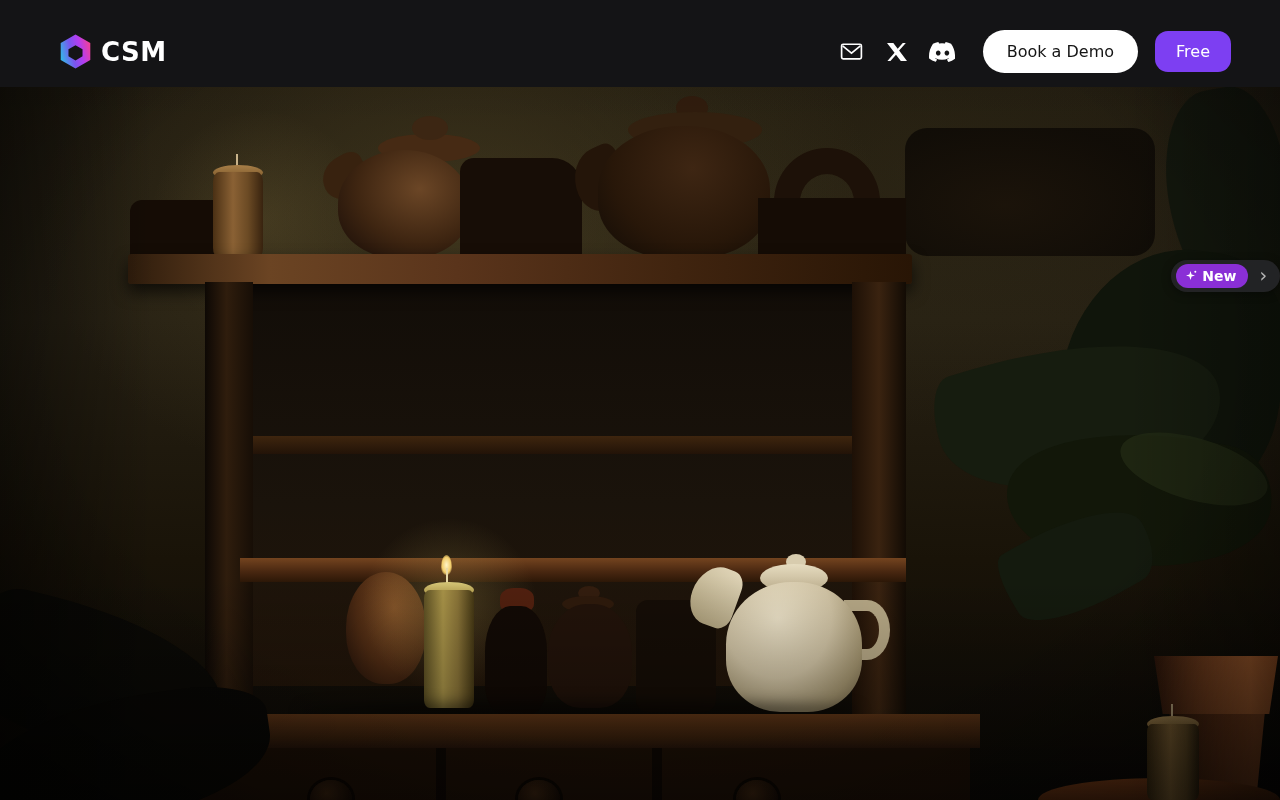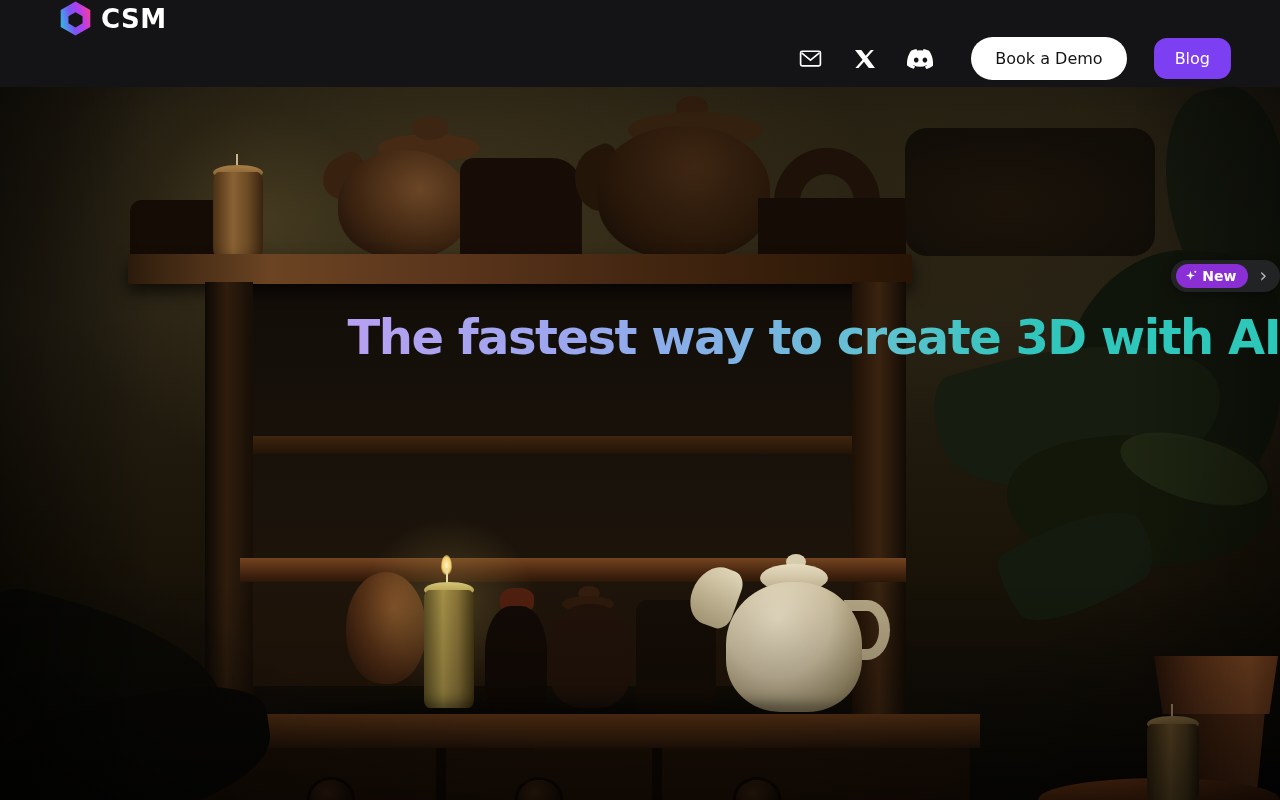--- a/index.html
+++ b/index.html
@@ -136,27 +136,27 @@
     background:#090805; border-radius:70% 30% 60% 40%; }
 
   .vignette { inset:0;
     background:
       radial-gradient(1050px 700px at 50% 44%, rgba(0,0,0,0) 55%, rgba(0,0,0,.48) 88%, rgba(0,0,0,.66) 100%),
       linear-gradient(90deg, rgba(0,0,0,.45), rgba(0,0,0,0) 12%, rgba(0,0,0,0) 88%, rgba(0,0,0,.3)),
       linear-gradient(180deg, rgba(0,0,0,.1), rgba(0,0,0,0) 16%, rgba(0,0,0,0) 72%, rgba(0,0,0,.42) 100%); }
 
   
   .nav { position:absolute; top:0; left:0; width:1280px; height:87px; z-index:10;
-    background:#141416; display:flex; align-items:flex-start; padding:0 49px 0 57px;flex-direction:column; }
+    background:#141416; display:flex; align-items:center; padding:16px 49px 0 57px; }
   .logo { display:flex; align-items:center; gap:7px; cursor:pointer; }
   .logo svg { width:37px; height:37px; }
   .logo-text { color:#fff; font-size:26px; font-weight:700; letter-spacing:.5px; }
   .nav-links { display:flex; align-items:center; gap:25px; margin-left:22px; list-style:none; }
   .nav-links a { color:#f5f5f5; text-decoration:none; font-size:15.5px; font-weight:500; white-space:nowrap; }
-  .nav-right { margin-left:auto; display:flex; align-items:center; gap:27px; }
+  .nav-right { margin-left:auto; display:flex; align-items:center; gap:17px; }
   .icon-btn { display:flex; align-items:center; justify-content:center; width:28px; height:28px; cursor:pointer; }
   .icon-btn svg { display:block; }
   .btn-demo { background:#fff; color:#141414; border:none; border-radius:22px; padding:12px 24px;
     font-size:16px; font-weight:500; font-family:inherit; cursor:pointer; margin-left:10px; white-space:nowrap; }
   .btn-login { background:#7D3FF2; color:#fff; border:none; border-radius:13px; padding:11px 21px;
     font-size:16px; font-weight:500; font-family:inherit; cursor:pointer; white-space:nowrap; }
 
   
   .hero { position:absolute; top:260px; left:0; width:1280px; z-index:5;
     display:flex; flex-direction:column; align-items:flex-end; }
@@ -273,31 +273,30 @@
         <svg width="20" height="20" viewBox="0 0 24 24" fill="#ffffff">
           <path d="M18.9 1.15h3.68l-8.04 9.19L24 22.85h-7.41l-5.8-7.58-6.64 7.58H.47l8.6-9.83L0 1.15h7.59l5.24 6.93 6.07-6.93Z"></path>
         </svg>
       </span>
       <span class="icon-btn">
         <svg width="26" height="26" viewBox="0 0 24 24" fill="#ffffff">
           <path d="M20.32,4.37a19.8,19.8,0,0,0-4.89-1.52.07.07,0,0,0-.08,0c-.21.38-.44.87-.6,1.25a18.27,18.27,0,0,0-5.49,0,12.64,12.64,0,0,0-.61-1.25.08.08,0,0,0-.08,0A19.74,19.74,0,0,0,3.68,4.37a.07.07,0,0,0,0,0C.53,9.05-.32,13.58.1,18.06a.08.08,0,0,0,0,.05,19.9,19.9,0,0,0,6,3,.08.08,0,0,0,.08,0A14.09,14.09,0,0,0,7.42,19.1a.08.08,0,0,0,0-.11,13.11,13.11,0,0,1-1.87-.89.08.08,0,0,1,0-.13c.13-.09.25-.19.37-.29a.07.07,0,0,1,.08,0,14.18,14.18,0,0,0,12.06,0,.07.07,0,0,1,.08,0c.12.1.25.2.37.29a.08.08,0,0,1,0,.13,12.3,12.3,0,0,1-1.87.89.08.08,0,0,0,0,.11,15.84,15.84,0,0,0,1.29,2.05.08.08,0,0,0,.08,0,19.84,19.84,0,0,0,6-3,.08.08,0,0,0,0-.05C24.32,12.87,23.21,8.38,20.36,4.42ZM8.52,15.34c-1.18,0-2.16-1.08-2.16-2.42s1-2.42,2.16-2.42,2.18,1.09,2.16,2.42C10.68,14.26,9.7,15.34,8.52,15.34Zm8,0c-1.18,0-2.16-1.08-2.16-2.42s1-2.42,2.16-2.42,2.18,1.09,2.16,2.42C18.68,14.26,17.71,15.34,16.52,15.34Z"></path>
         </svg>
       </span>
       <button class="btn-demo">Book a Demo</button>
-      <button class="btn-login">Blog</button>
+      <button class="btn-login">Free</button>
     </div>
   </nav>
 
   <section class="hero">
     <div class="announce">
       <span class="announce-new">
         <svg viewBox="0 0 12 12" fill="#ffffff">
           <path d="M5.5 1 L6.6 4.4 L10 5.5 L6.6 6.6 L5.5 10 L4.4 6.6 L1 5.5 L4.4 4.4 Z"></path>
           <circle cx="10.3" cy="1.7" r="1"></circle>
         </svg>
         <span>New</span>
       </span>
       <span class="announce-chevron">›</span>
     </div>
-    <h1>The fastest way to create 3D with AI</h1>
   </section>
 
 </div>
 
 </body></html>

